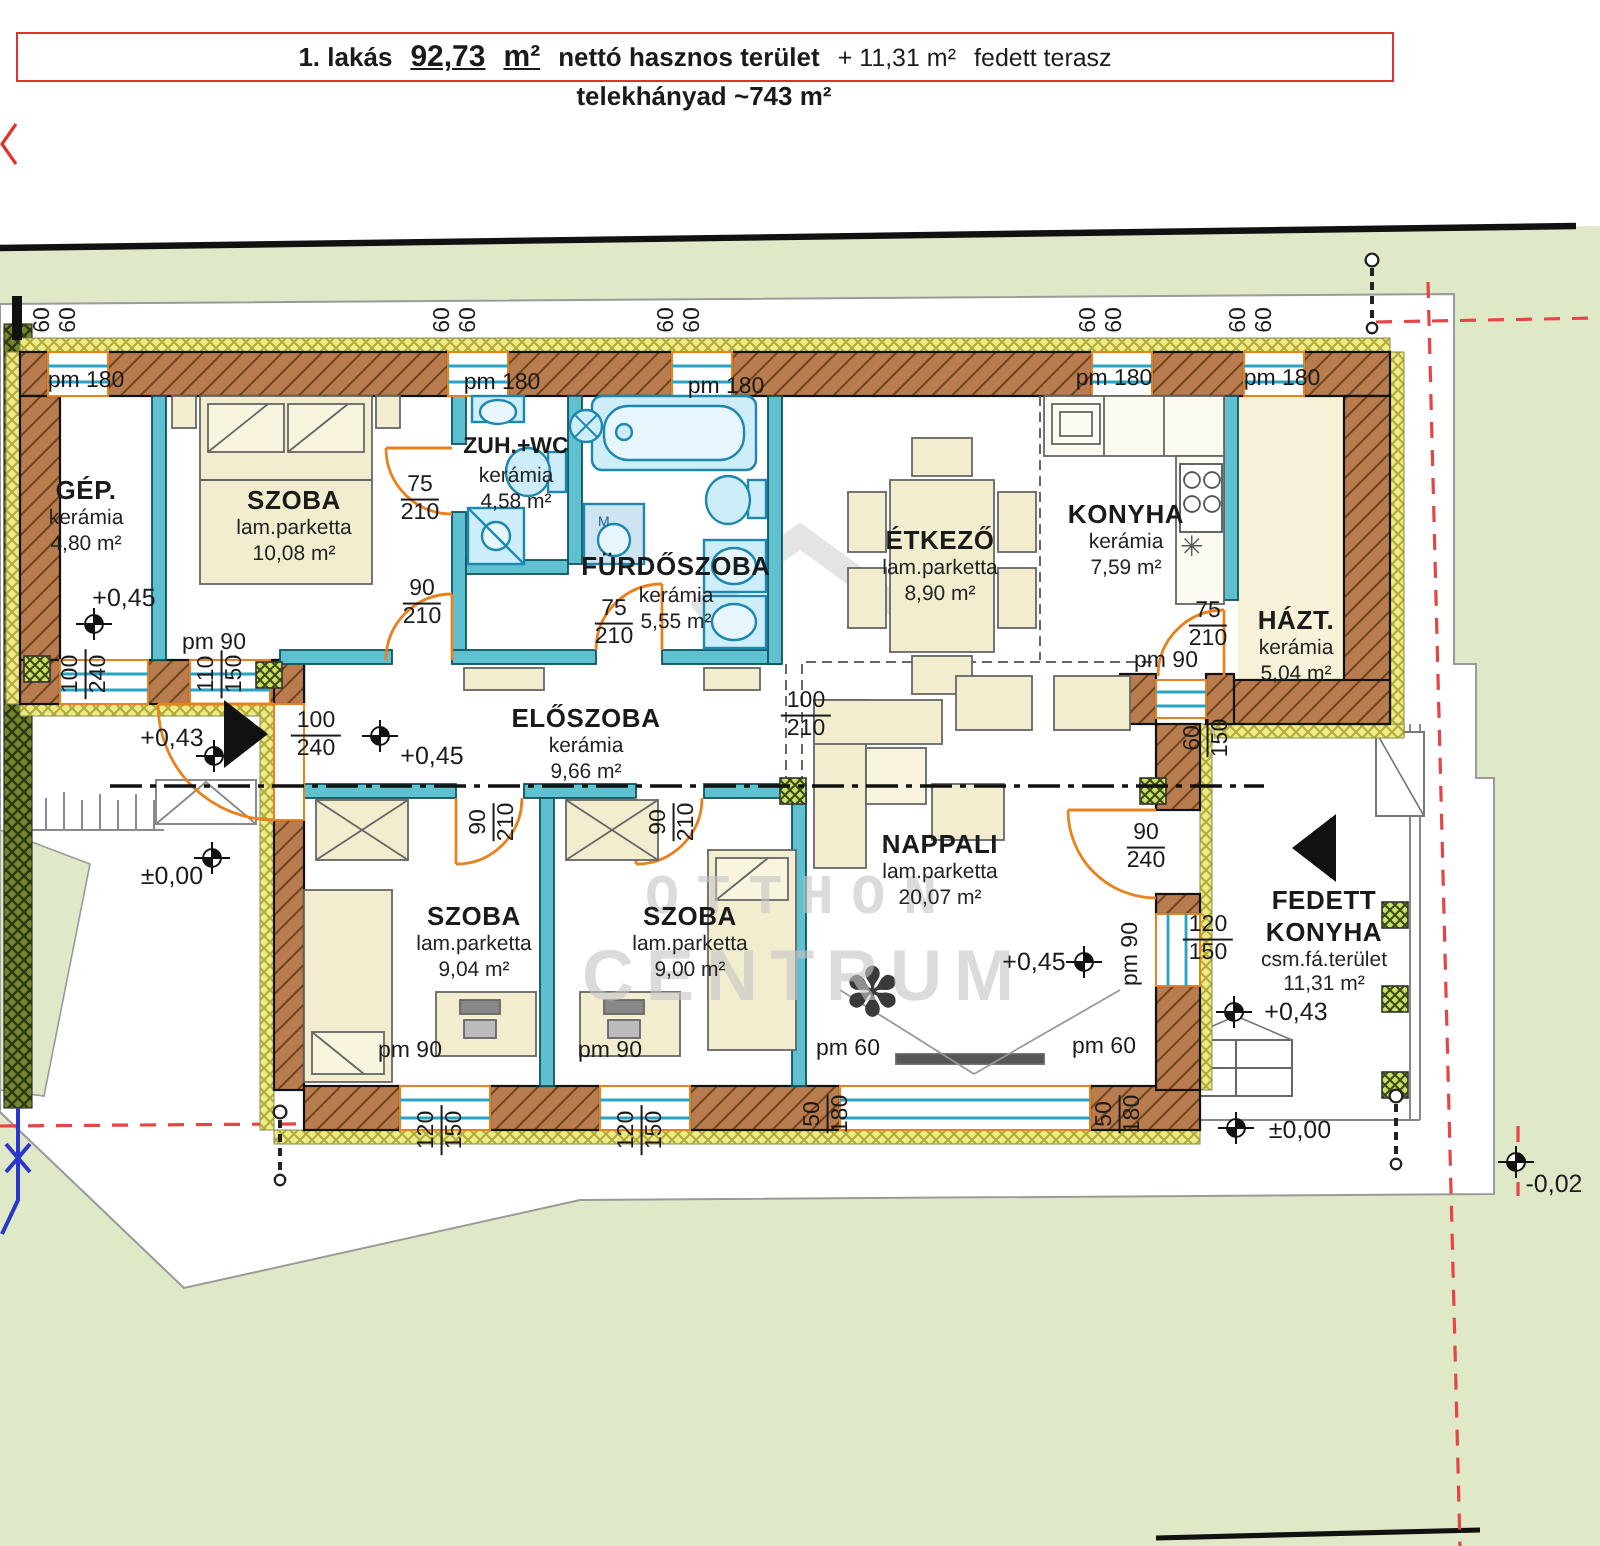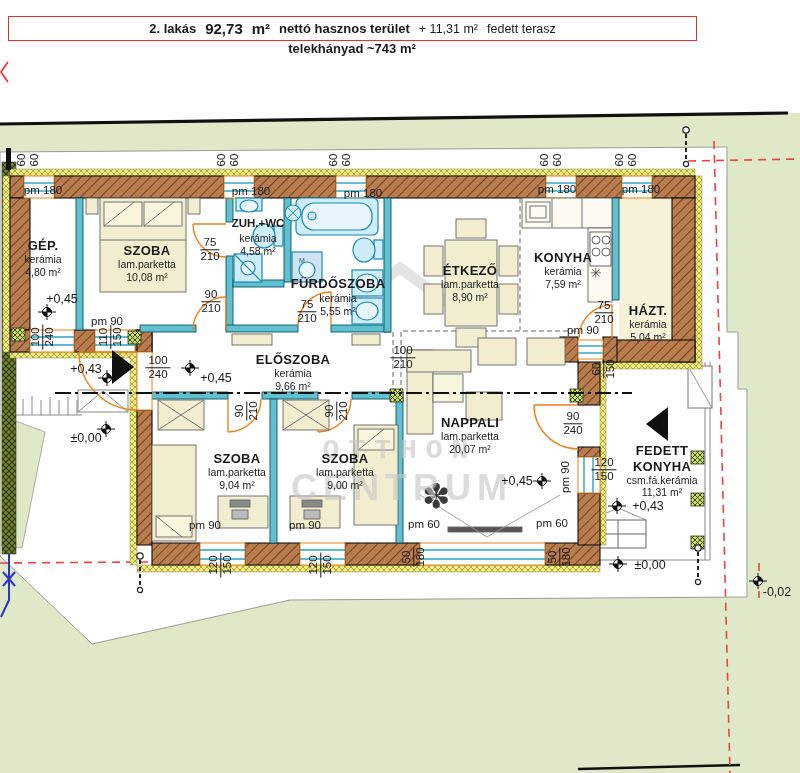--- a/index.html
+++ b/index.html
@@ -11,21 +11,21 @@
   .rn{font-weight:bold;font-size:13px;letter-spacing:.3px;}
   .rn2{font-weight:bold;font-size:11.5px;}
   .rf{font-size:10.5px;color:#222;}
   .dim{font-size:11.5px;}
   .lvl{font-size:12.5px;}
   .frac{display:inline-flex;flex-direction:column;align-items:center;font-size:11.5px;line-height:1.15;}
   .frac .t{border-bottom:1px solid #1a1a1a;padding:0 3px;}
   #banner-box{position:absolute;left:8px;top:16px;width:687px;height:23px;border:1.6px solid #e03030;
       display:flex;align-items:center;justify-content:center;gap:9px;background:#fff;}
   #banner-box .b1{font-weight:bold;font-size:13px;}
-  #banner-box .b2{font-weight:bold;font-size:15px;}
+  #banner-box .b2{font-weight:bold;font-size:15px;text-decoration:underline;}
   #banner-box .b3{font-size:12.5px;}
   #plot-line{position:absolute;left:352px;top:48px;transform:translate(-50%,-50%);
       font-weight:bold;font-size:13px;white-space:nowrap;}
   .wm{position:absolute;transform:translate(-50%,-50%);color:#c6c6c6;opacity:.62;font-weight:bold;}
   #wm-logo{font-size:118px;letter-spacing:2px;}
   #wm-1{font-size:28px;letter-spacing:9px;font-family:Liberation Mono, monospace;}
   #wm-2{font-size:36px;letter-spacing:6px;}
 </style>
 </head>
 <body>
@@ -405,21 +405,21 @@
     <path d="M681,19 L695,28 L681,37"></path>
     <path d="M8,62 L1,72 L8,82"></path>
   </g>
   <rect x="6" y="148" width="5" height="22" fill="#111"></rect>
 </svg>
 
 <span class="wm" id="wm-1" style="left:400px;top:450px">OTTHON</span>
 <span class="wm" id="wm-2" style="left:402px;top:488px">CENTRUM</span>
 
 <div id="banner-box">
-  <span class="b1">2. lakás</span>
+  <span class="b1">1. lakás</span>
   <span class="b2">92,73</span>
   <span class="b2">m²</span>
   <span class="b1">nettó hasznos terület</span>
   <span class="b3">+ 11,31 m²</span>
   <span class="b3">fedett terasz</span>
 </div>
 <div id="plot-line">telekhányad ~743 m²</div>
 
 <span class="L rn" style="left:43px;top:245px">GÉP.</span>
 <span class="L rf" style="left:43px;top:259px">kerámia</span>
@@ -460,21 +460,21 @@
 <span class="L rn" style="left:345px;top:458px">SZOBA</span>
 <span class="L rf" style="left:345px;top:472px">lam.parketta</span>
 <span class="L rf" style="left:345px;top:485px">9,00 m²</span>
 
 <span class="L rn" style="left:470px;top:422px">NAPPALI</span>
 <span class="L rf" style="left:470px;top:436px">lam.parketta</span>
 <span class="L rf" style="left:470px;top:449px">20,07 m²</span>
 
 <span class="L rn" style="left:662px;top:450px">FEDETT</span>
 <span class="L rn" style="left:662px;top:466px">KONYHA</span>
-<span class="L rf" style="left:662px;top:480px">csm.fá.kerámia</span>
+<span class="L rf" style="left:662px;top:480px">csm.fá.terület</span>
 <span class="L rf" style="left:662px;top:492px">11,31 m²</span>
 
 <span class="L lvl" style="left:62px;top:299px">+0,45</span>
 <span class="L lvl" style="left:216px;top:378px">+0,45</span>
 <span class="L lvl" style="left:517px;top:481px">+0,45</span>
 <span class="L lvl" style="left:86px;top:369px">+0,43</span>
 <span class="L lvl" style="left:648px;top:506px">+0,43</span>
 <span class="L lvl" style="left:86px;top:438px">±0,00</span>
 <span class="L lvl" style="left:650px;top:565px">±0,00</span>
 <span class="L lvl" style="left:777px;top:592px">-0,02</span>

